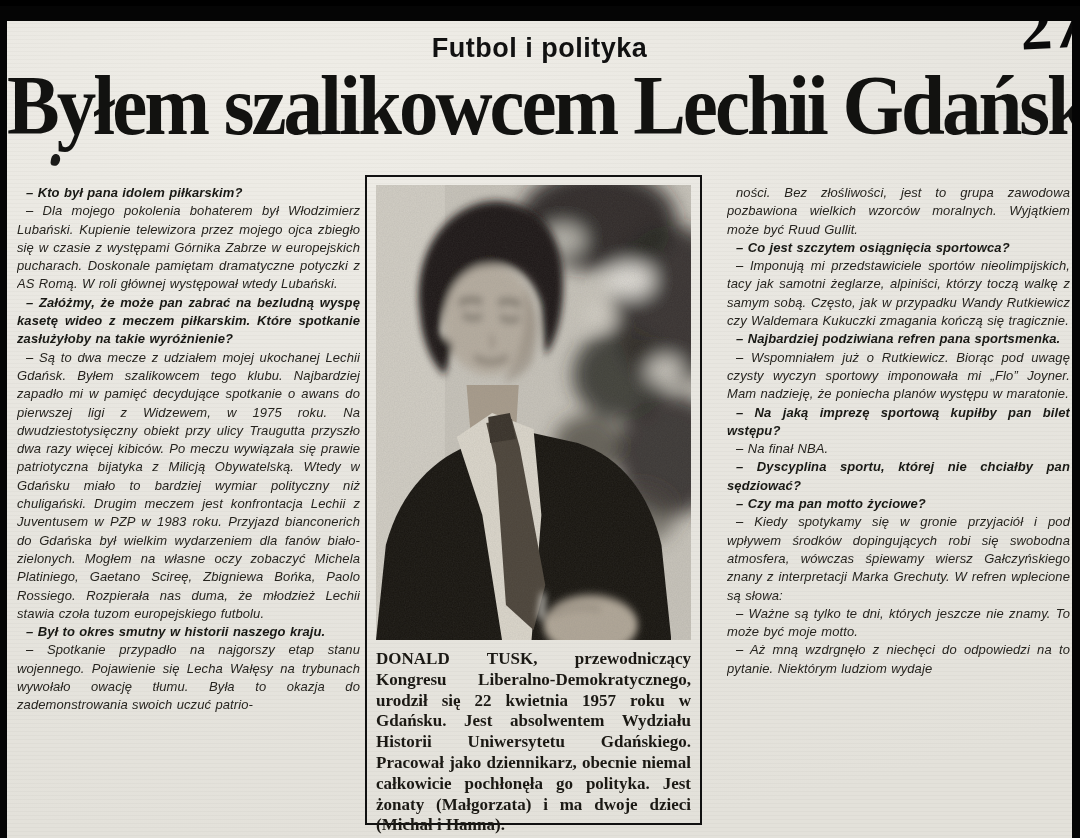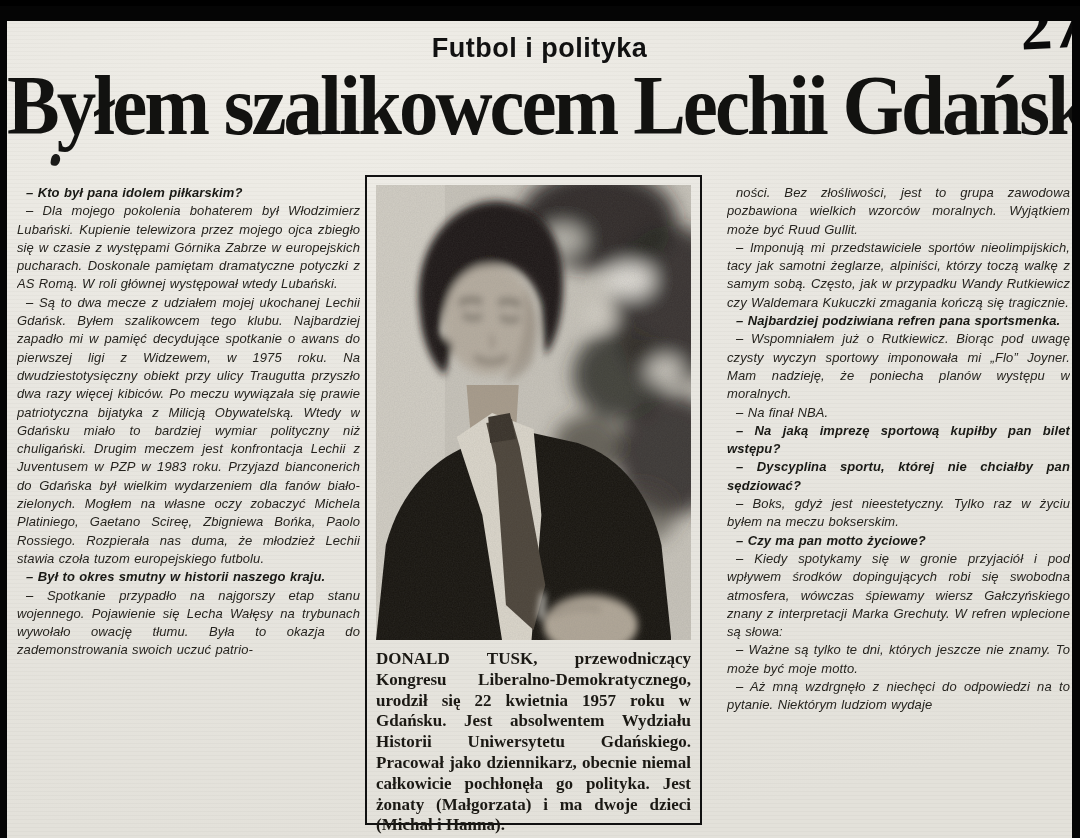--- a/index.html
+++ b/index.html
@@ -47,20 +47,21 @@
   <div class="paper">
 
     <div class="kicker">Futbol i polityka</div>
     <h1 class="headline">Byłem szalikowcem Lechii Gdańsk</h1>
     <div class="ink-smudge"></div>
 
     <div class="col col-left">
 
     <p class="para q">– Kto był pana idolem piłkarskim?</p>
         <p class="para">– Dla mojego pokolenia bohaterem był Włodzimierz Lubański. Kupienie telewizora przez mojego ojca zbiegło się w czasie z występami Górnika Zabrze w europejskich pucharach. Doskonale pamiętam dramatyczne potyczki z AS Romą. W roli głównej występował wtedy Lubański.</p>
+        <p class="para q">– Załóżmy, że może pan zabrać na bezludną wyspę kasetę wideo z meczem piłkarskim. Które spotkanie zasłużyłoby na takie wyróżnienie?</p>
         <p class="para">– Są to dwa mecze z udziałem mojej ukochanej Lechii Gdańsk. Byłem szalikowcem tego klubu. Najbardziej zapadło mi w pamięć decydujące spotkanie o awans do pierwszej ligi z Widzewem, w 1975 roku. Na dwudziestotysięczny obiekt przy ulicy Traugutta przyszło dwa razy więcej kibiców. Po meczu wywiązała się prawie patriotyczna bijatyka z Milicją Obywatelską. Wtedy w Gdańsku miało to bardziej wymiar polityczny niż chuligański. Drugim meczem jest konfrontacja Lechii z Juventusem w PZP w 1983 roku. Przyjazd bianconerich do Gdańska był wielkim wydarzeniem dla fanów biało-zielonych. Mogłem na własne oczy zobaczyć Michela Platiniego, Gaetano Scireę, Zbigniewa Bońka, Paolo Rossiego. Rozpierała nas duma, że młodzież Lechii stawia czoła tuzom europejskiego futbolu.</p>
         <p class="para q">– Był to okres smutny w historii naszego kraju.</p>
         <p class="para">– Spotkanie przypadło na najgorszy etap stanu wojennego. Pojawienie się Lecha Wałęsy na trybunach wywołało owację tłumu. Była to okazja do zademonstrowania swoich uczuć patrio-</p>
       </div>
 
     <figure class="photo-box">
       <div class="photo">
         <svg viewBox="0 0 320 455" preserveAspectRatio="none">
           <defs>
             <filter id="b9" x="-30%" y="-30%" width="160%" height="160%">
@@ -114,27 +115,27 @@
           </g>
           <rect width="320" height="455" filter="url(#grain)" opacity="0.5"></rect>
         </svg>
       </div>
       <figcaption class="caption">DONALD TUSK, przewodniczący Kongresu Liberalno-Demokratycznego, urodził się 22 kwietnia 1957 roku w Gdańsku. Jest absolwentem Wydziału Historii Uniwersytetu Gdańskiego. Pracował jako dziennikarz, obecnie niemal całkowicie pochłonęła go polityka. Jest żonaty (Małgorzata) i ma dwoje dzieci (Michał i Hanna).</figcaption>
     </figure>
 
     <div class="col col-right">
 
     <p class="para">ności. Bez złośliwości, jest to grupa zawodowa pozbawiona wielkich wzorców moralnych. Wyjątkiem może być Ruud Gullit.</p>
+        <p class="para q">– Co jest szczytem osiągnięcia sportowca?</p>
         <p class="para">– Imponują mi przedstawiciele sportów nieolimpijskich, tacy jak samotni żeglarze, alpiniści, którzy toczą walkę z samym sobą. Często, jak w przypadku Wandy Rutkiewicz czy Waldemara Kukuczki zmagania kończą się tragicznie.</p>
         <p class="para q">– Najbardziej podziwiana refren pana sportsmenka.</p>
-        <p class="para">– Wspomniałem już o Rutkiewicz. Biorąc pod uwagę czysty wyczyn sportowy imponowała mi „Flo” Joyner. Mam nadzieję, że poniecha planów występu w moralnych.</p>
+        <p class="para">– Wspomniałem już o Rutkiewicz. Biorąc pod uwagę czysty wyczyn sportowy imponowała mi „Flo” Joyner. Mam nadzieję, że poniecha planów występu w maratonie.</p>
+        <p class="para q">– Na jaką imprezę sportową kupiłby pan bilet wstępu?</p>
         <p class="para">– Na finał NBA.</p>
-        <p class="para q">– Na jaką imprezę sportową kupiłby pan bilet wstępu?</p>
         <p class="para q">– Dyscyplina sportu, której nie chciałby pan sędziować?</p>
-        <p class="para">– Boks, gdyż jest nieestetyczny. Tylko raz w życiu byłem na meczu bokserskim.</p>
         <p class="para q">– Czy ma pan motto życiowe?</p>
         <p class="para">– Kiedy spotykamy się w gronie przyjaciół i pod wpływem środków dopingujących robi się swobodna atmosfera, wówczas śpiewamy wiersz Gałczyńskiego znany z interpretacji Marka Grechuty. W refren wplecione są słowa:</p>
         <p class="para">– Ważne są tylko te dni, których jeszcze nie znamy. To może być moje motto.</p>
         <p class="para">– Aż mną wzdrgnęło z niechęci do odpowiedzi na to pytanie. Niektórym ludziom wydaje</p>
       </div>
 
   </div>
 
   <div class="page-number">27</div>
 

